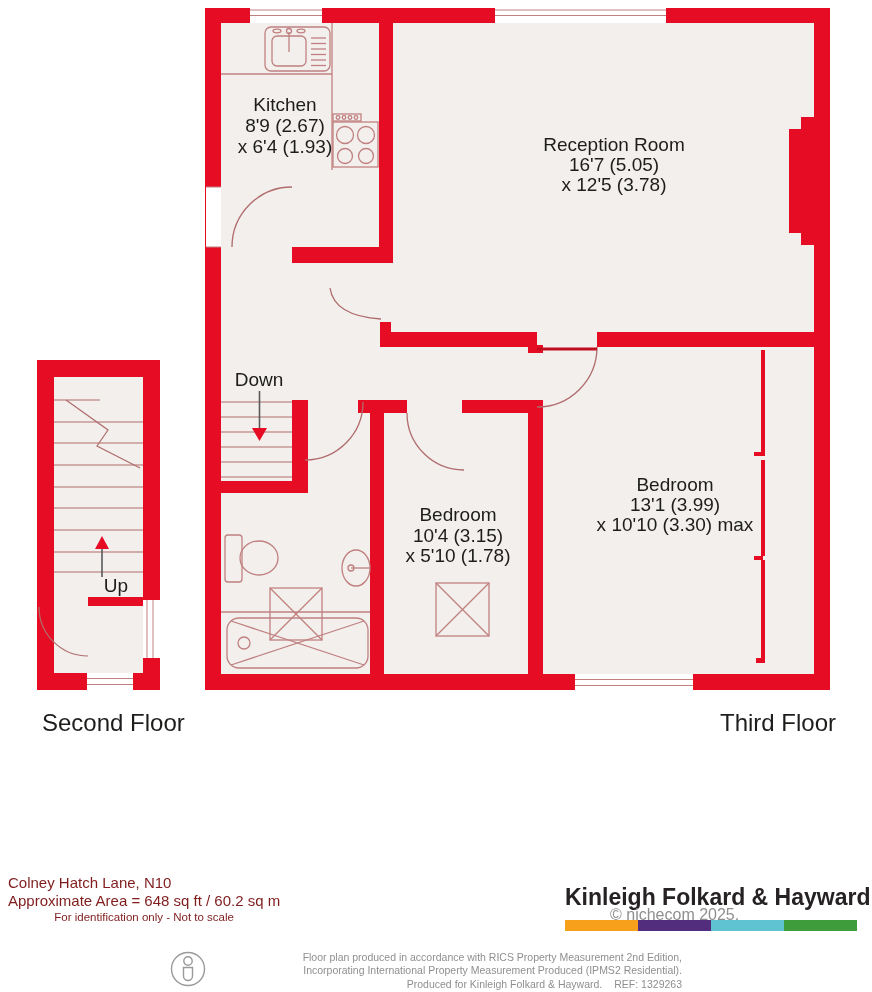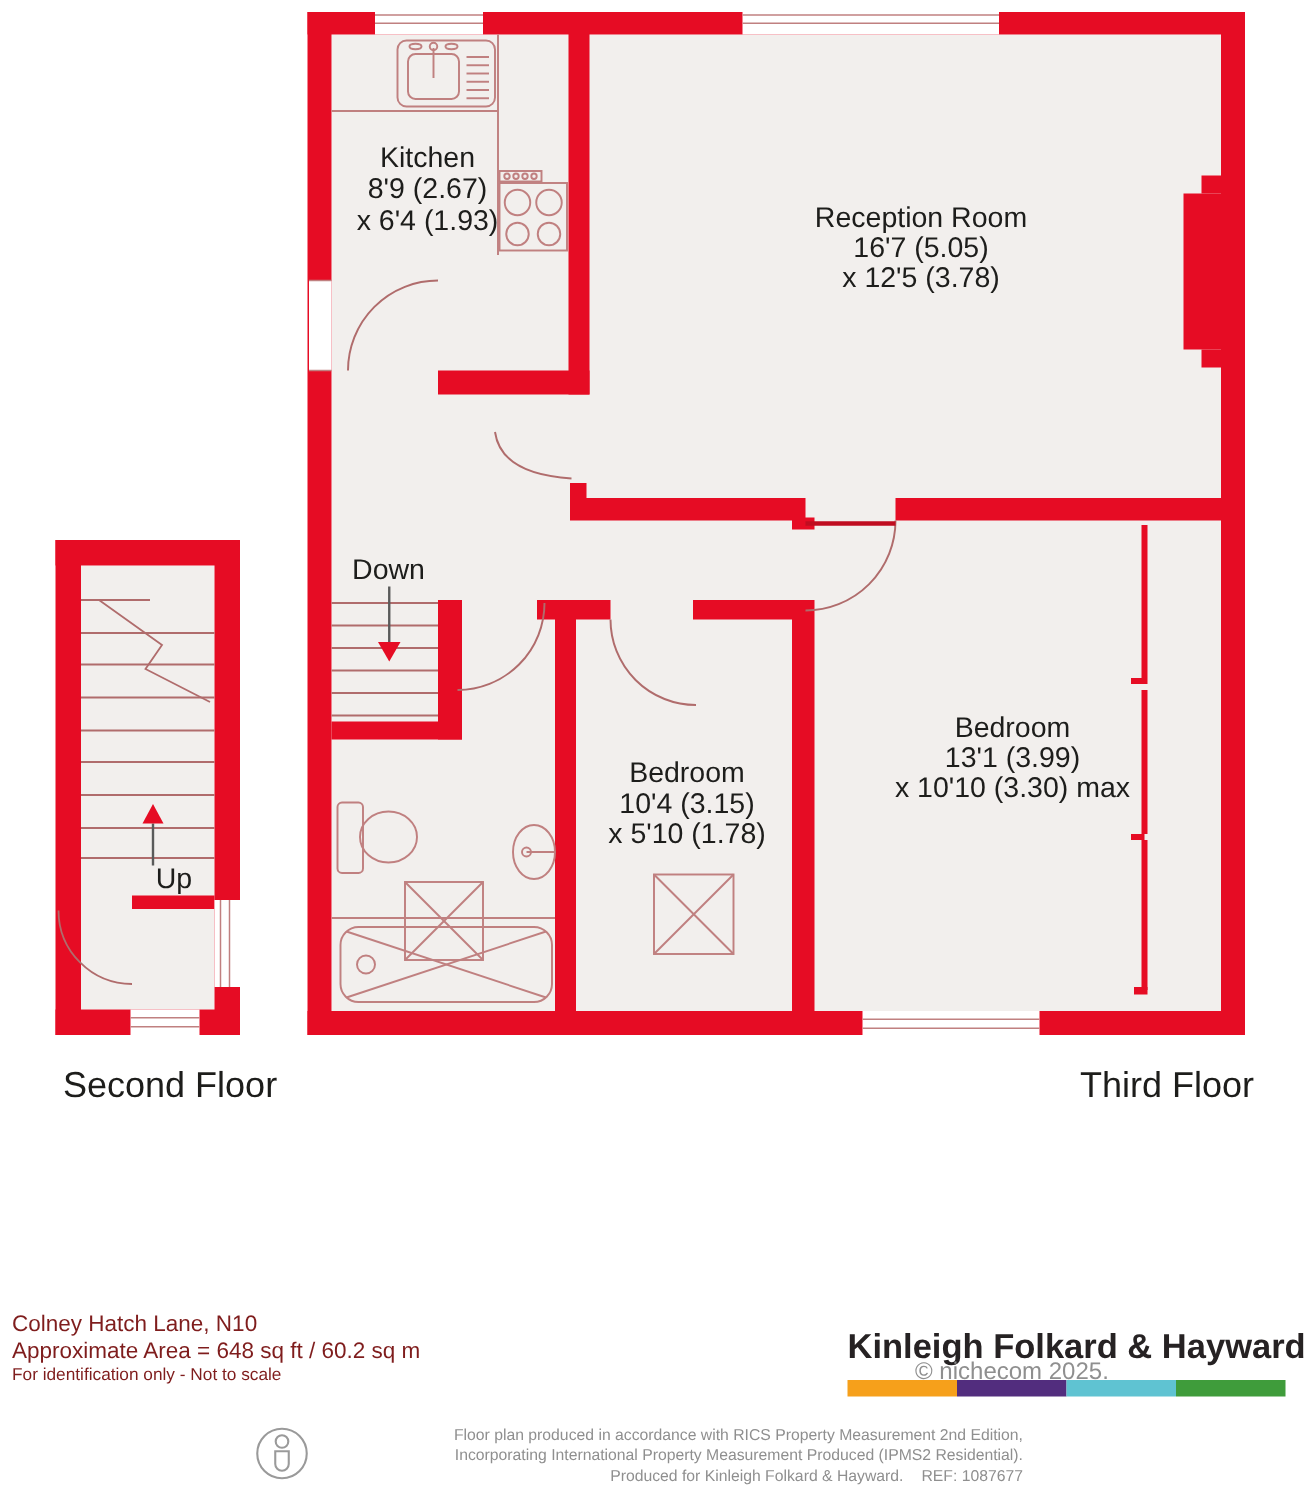--- a/index.html
+++ b/index.html
@@ -6,21 +6,21 @@
   body{width:872px;height:992px;background:#ffffff;position:relative;
        font-family:"Liberation Sans",sans-serif;overflow:hidden;}
   .stage{position:absolute;inset:0;}
   svg text{fill:#1d1d1b;}
   .room-label{font-size:19px;}
   .floor-label{font-size:24px;}
   .stair-label{font-size:19px;}
   .addr{position:absolute;left:8px;top:874px;color:#7f1d1d;}
   .addr .l1{font-size:15px;line-height:18px;}
   .addr .l2{font-size:15px;line-height:18px;text-align:center;}
-  .addr .l3{font-size:11.5px;line-height:15px;}
+  .addr .l3{font-size:11.5px;line-height:15px;text-align:center;}
   .brand{position:absolute;left:565px;top:884px;width:300px;}
   .brand .name{font-size:23px;font-weight:600;color:#262223;white-space:nowrap;
                letter-spacing:0px;}
   .brand .bar{display:flex;width:292px;height:11px;margin-top:9px;}
   .brand .bar div{flex:1;}
   .legal{position:absolute;left:212px;top:951px;width:470px;color:#8f8f8f;
          font-size:10.5px;line-height:13.4px;text-align:right;}
   .legal .ref{margin-left:12px;}
   .copyright{position:absolute;left:598px;top:906px;color:#8f8f8f;font-size:16px;margin-left:12px;}
   .person{position:absolute;left:170px;top:949px;}
@@ -254,18 +254,18 @@
     <circle cx="0" cy="0" r="16.5" fill="none" stroke="#9a9a9a" stroke-width="1.4"></circle>
     <circle cx="0" cy="-8" r="4.2" fill="none" stroke="#9a9a9a" stroke-width="1.4"></circle>
     <path d="M-4.5,-1.5 h9 v8.5 a4.5,4.5 0 0 1 -9 0 z" fill="none" stroke="#9a9a9a" stroke-width="1.4"></path>
   </svg>
 </div>
 
 <div class="legal">
   <div>Floor plan produced in accordance with RICS Property Measurement 2nd Edition,</div>
   <div>Incorporating International Property Measurement Produced (IPMS2 Residential).</div>
   <div>
-    <span>Produced for Kinleigh Folkard &amp; Hayward.</span><span class="ref">REF: 1087677</span>
+    <span>Produced for Kinleigh Folkard &amp; Hayward.</span><span class="ref">REF: 1329263</span>
   </div>
 </div>
 <div class="copyright">© nichecom 2025.</div>
 
 </div>
 
 </body></html>

